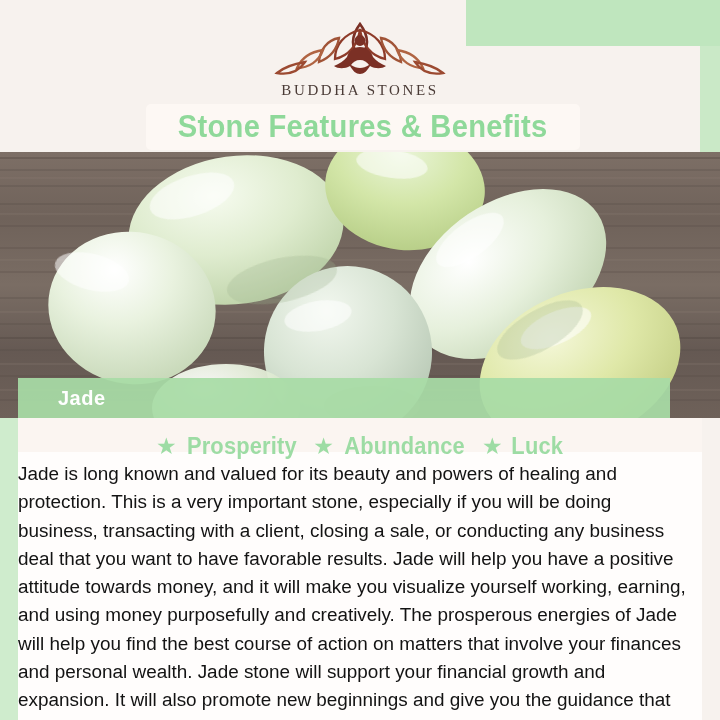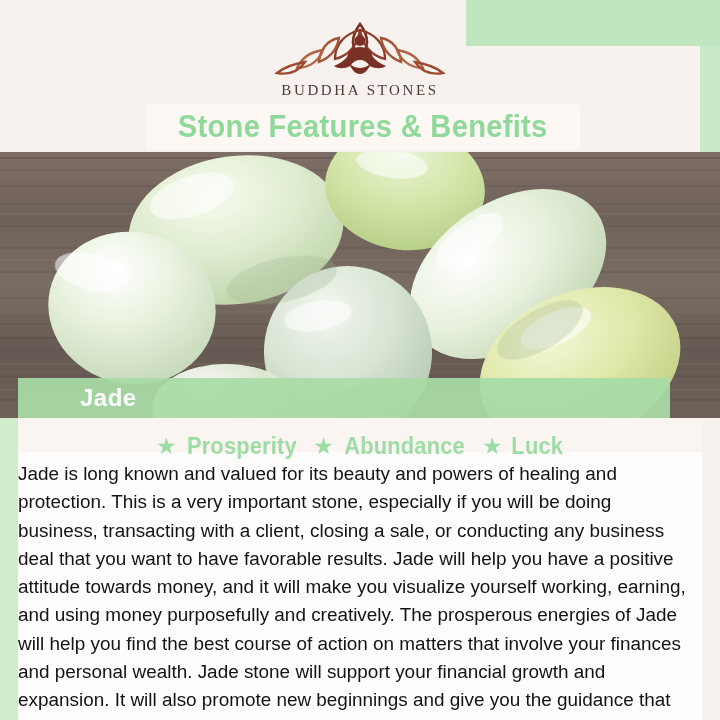--- a/index.html
+++ b/index.html
@@ -62,23 +62,23 @@
   .photo svg{display:block;width:720px;height:266px;}
 
   
   .jade-banner{
     position:absolute;left:18px;top:378px;width:652px;height:40px;
     background:rgba(168,219,166,.93);
     display:flex;align-items:center;
     z-index:7;
   }
   .jade-banner .jade-text{
-    margin-left:62px;
-    font-family:"Liberation Sans Narrow","Liberation Sans",sans-serif;
-    font-weight:700;font-size:24px;color:#ffffff;letter-spacing:.5px;
+    margin-left:40px;
+    font-family:"Liberation Sans Narrow","Liberation Sans",sans-serif;
+    font-weight:700;font-size:20px;color:#ffffff;letter-spacing:.5px;
   }
 
   
   .keywords{
     position:absolute;left:0;top:430px;width:720px;height:32px;
     display:flex;align-items:center;justify-content:center;gap:14px;
     z-index:5;
   }
   .kw{display:flex;align-items:center;gap:7px;}
   .kw .star{color:#9ddca4;font-size:23px;line-height:1;}

